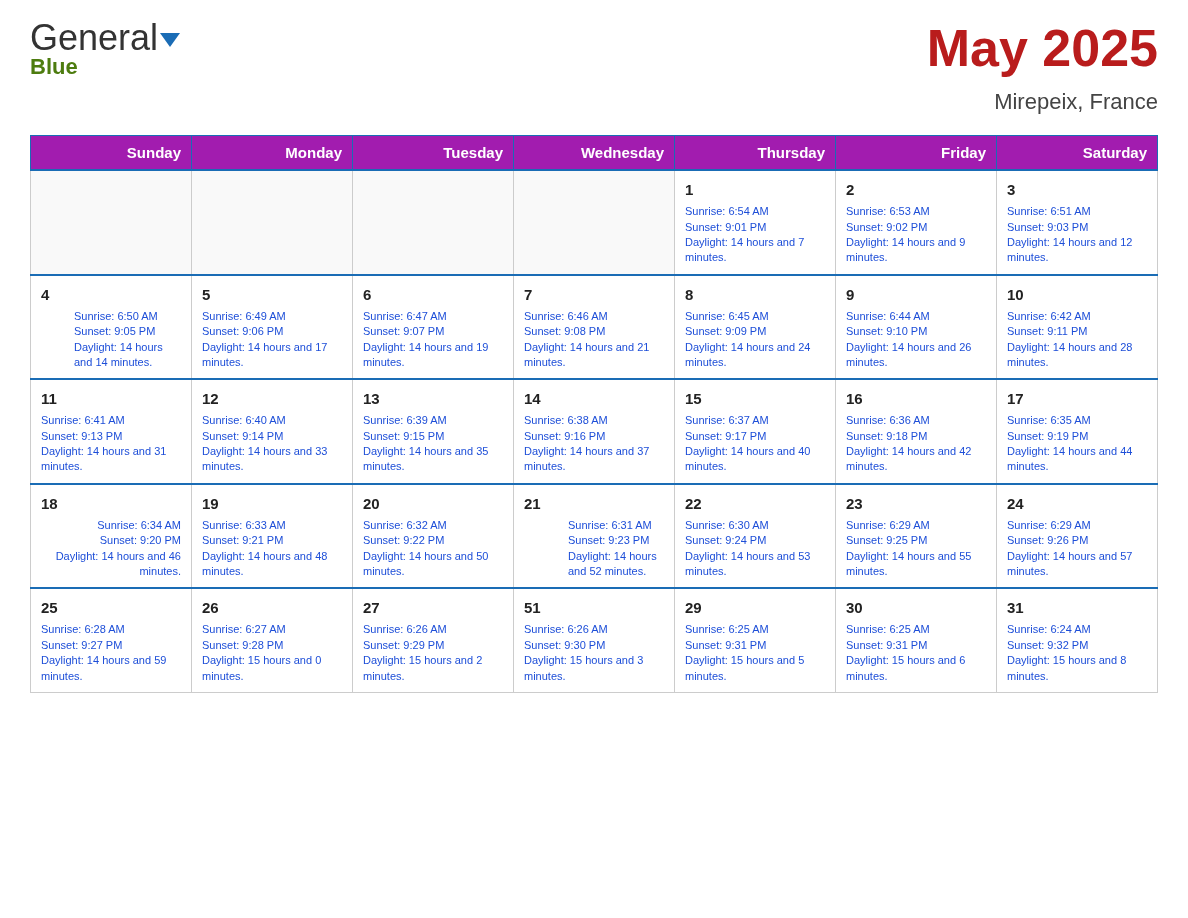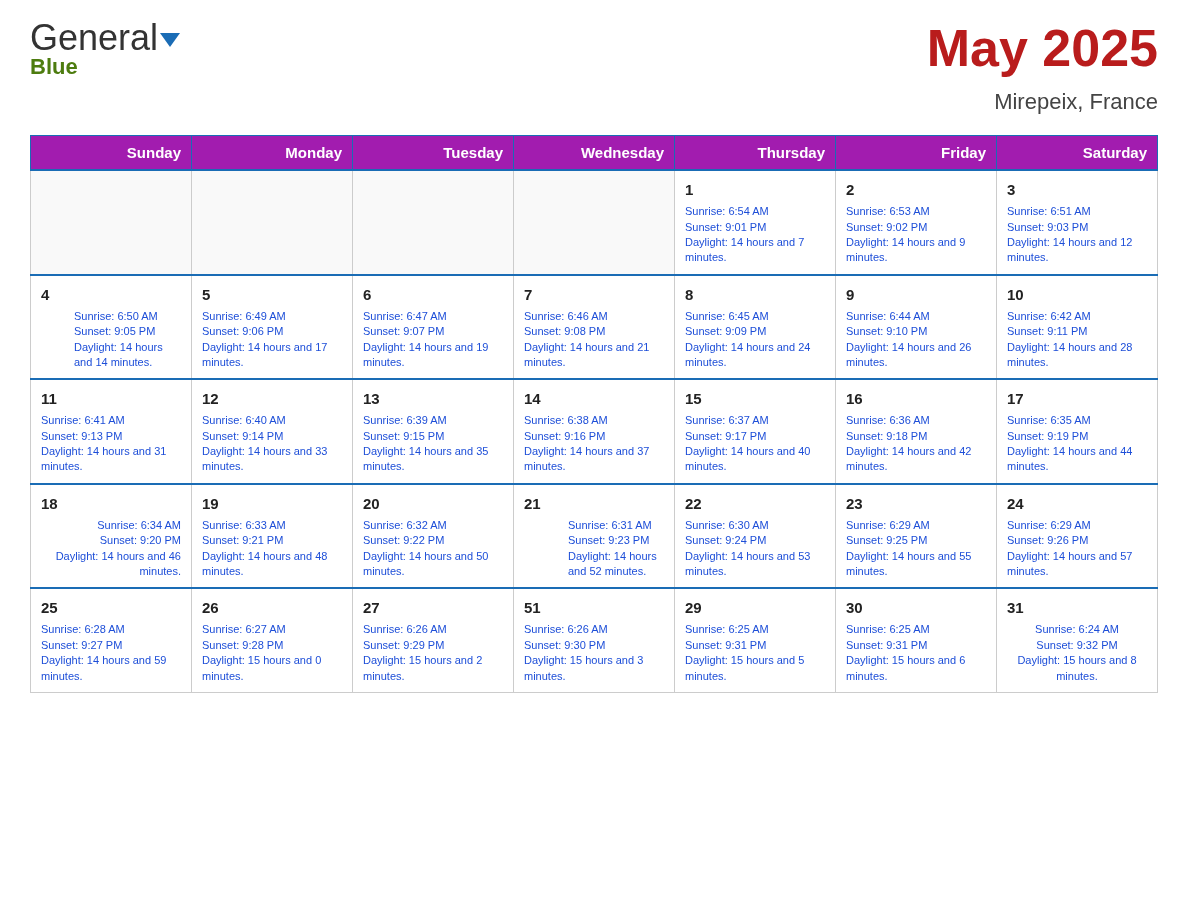--- a/index.html
+++ b/index.html
@@ -314,19 +314,19 @@
 Daylight: 15 hours and 5 minutes.</div>
         </td>
         <td>
           <span class="day-num">30</span>
           <div class="day-info" style="white-space: pre-line;">Sunrise: 6:25 AM
 Sunset: 9:31 PM
 Daylight: 15 hours and 6 minutes.</div>
         </td>
         <td>
           <span class="day-num">31</span>
-          <div class="day-info" style="white-space: pre-line; text-align: center;">Sunrise: 6:24 AM
+          <div class="day-info" style="white-space: pre-line;">Sunrise: 6:24 AM
 Sunset: 9:32 PM
 Daylight: 15 hours and 8 minutes.</div>
         </td>
       </tr>
     </tbody>
 </table>
 
 </body></html>

